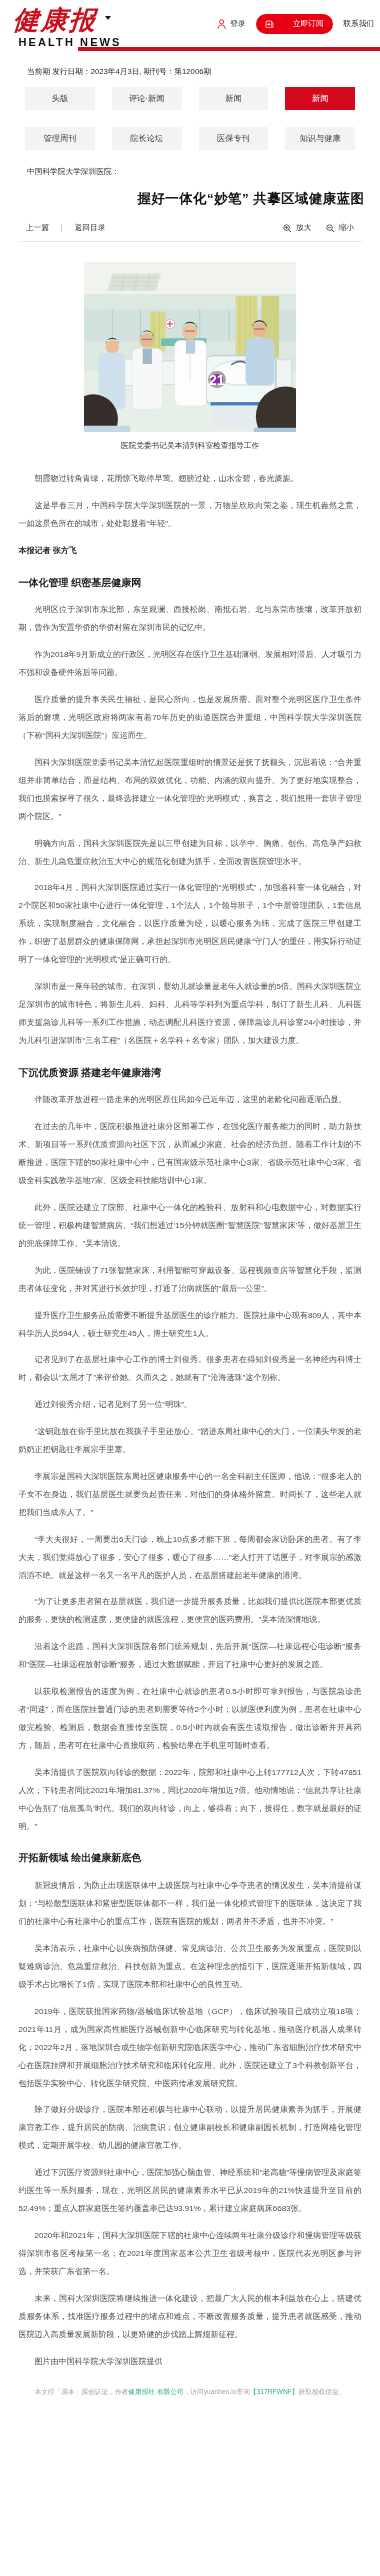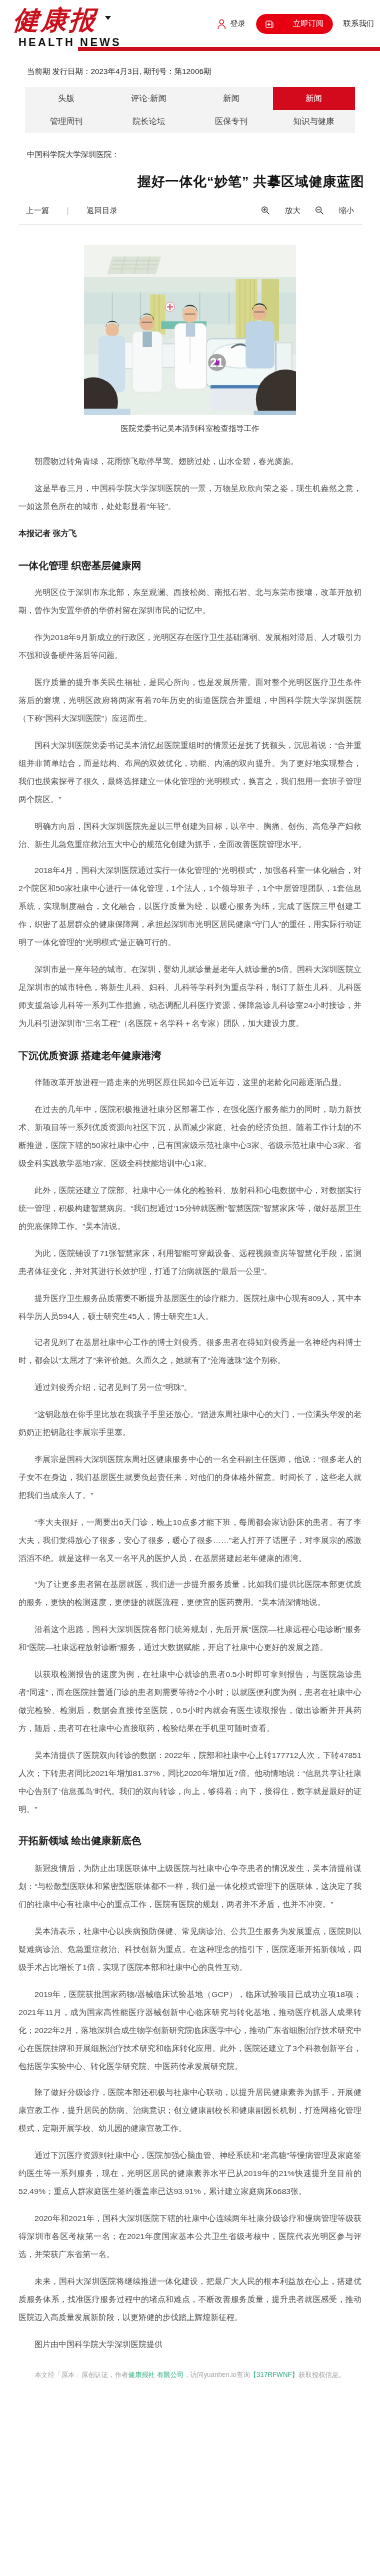--- a/index.html
+++ b/index.html
@@ -49,54 +49,54 @@
     position: absolute; left: 78px; right: 0; bottom: 3.1px;
     height: 4.1px; background: #c9101c;
   }
 
   
   .issue-bar { margin: 13.4px 0 0 27px; font-size: 7.7px; color: #262626; }
 
   
   .nav-grid {
     width: 330px; margin: 9.3px auto 0;
-    display: grid; grid-template-columns: repeat(4, 1fr); gap: 0;
+    display: grid; grid-template-columns: repeat(4, 1fr); gap: 17px;
   }
   .nav-item {
     background: #f3f3f3; color: #3c3c3c; font-size: 8.2px;
     height: 23px; display: flex; align-items: center; justify-content: center;
     cursor: pointer;
   }
   .nav-item.active { background: #d20a1b; color: #ffffff; }
 
   
   .kicker { margin: 17.5px 0 0 27px; font-size: 7.7px; color: #333; }
   .article-title {
     text-align: right; font-size: 13.4px; font-weight: bold;
     color: #141414; margin: 12.4px 15.5px 0; letter-spacing: 0.5px;
   }
   .toolbar {
     margin: 15.5px 26px 0; display: flex; justify-content: space-between;
     font-size: 7.7px; color: #333;
   }
-  .toolbar-left { display: flex; align-items: center; gap: 15px; }
+  .toolbar-left { display: flex; align-items: center; gap: 9px; }
   .toolbar-left .sep { color: #999; }
   .toolbar-left span[data-name] { cursor: pointer; }
   .toolbar-right { display: flex; align-items: center; gap: 14.4px; }
-  .zoom-ctl { display: flex; align-items: flex-start; gap: 15px; cursor: pointer; }
+  .zoom-ctl { display: flex; align-items: center; gap: 4px; cursor: pointer; }
   .divider { border-top: 0.5px solid #eaeaea; margin: 8.2px 18.5px 0; }
 
   
   .photo-wrap { width: 212px; margin: 19.6px auto 0; position: relative; }
   .photo-wrap svg { display: block; }
   .photo-badge {
     position: absolute; left: 124px; top: 109px;
     width: 17.5px; height: 17.5px; border-radius: 50%;
-    background: #9b27af; border: 6px solid #a3a3a3;
-    color: #fff; font-weight: bold; font-size: 12px;
+    background: #9b27af; border: 3px solid #a3a3a3;
+    color: #fff; font-weight: bold; font-size: 14px;
     display: flex; align-items: center; justify-content: center;
   }
   .photo-caption {
     text-align: center; font-size: 7.7px; color: #333; margin-top: 9px;
   }
 
   
   .article-body {
     margin: 19.6px 18.5px 0;
     font-size: 8px; line-height: 18px; color: #4a4a4a;

